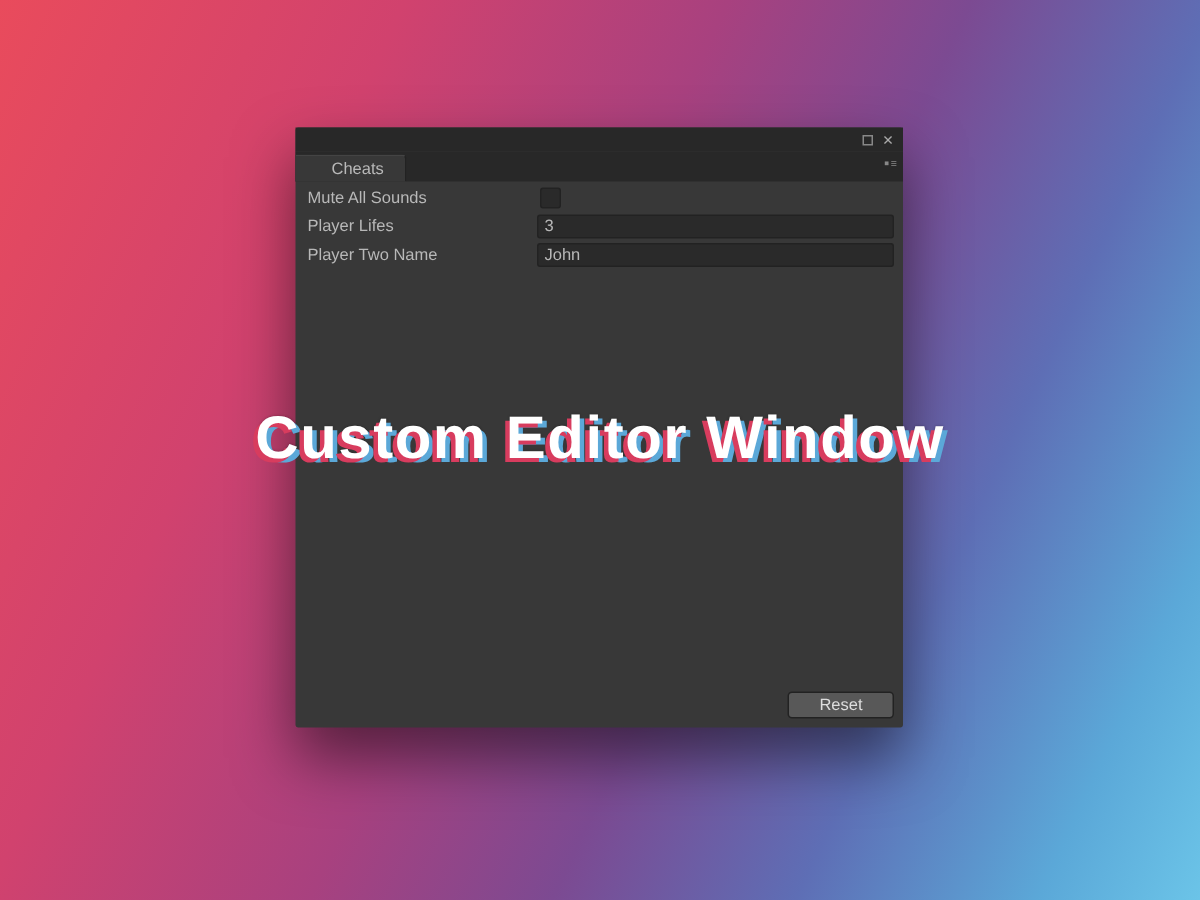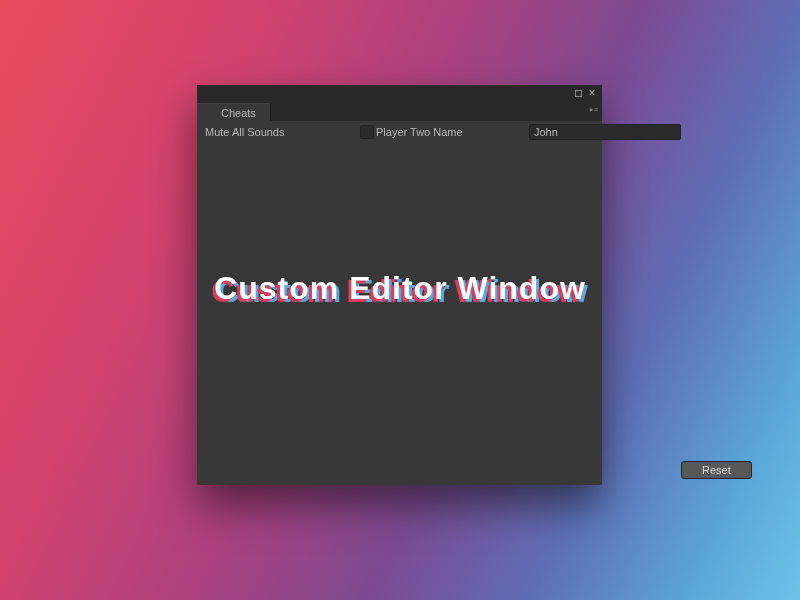--- a/index.html
+++ b/index.html
@@ -92,21 +92,21 @@
       font-size: 10px;
       cursor: pointer;
       display: flex;
       align-items: center;
       gap: 1px;
     }
     .content {
       flex: 1;
       padding: 2px 6px;
       display: flex;
-      flex-direction: row;
+      flex-direction: column;
     }
     .property-row {
       display: flex;
       align-items: center;
       height: 18px;
       margin-bottom: 1px;
     }
     .property-label {
       color: #b8b8b8;
       font-size: 11px;
@@ -146,21 +146,21 @@
       border-radius: 3px;
       padding: 2px 20px;
       font-size: 11px;
       cursor: pointer;
     }
     .overlay-title {
       position: absolute;
       top: 270px;
       width: 800px;
       text-align: center;
-      font-size: 32px;
+      font-size: 40px;
       font-weight: 900;
       color: #ffffff;
       letter-spacing: 1px;
       font-family: 'Arial Black', 'Helvetica', sans-serif;
       text-shadow: 
         -3px 3px 0 #d83c5e,
         3px 3px 0 #5ba8d8,
         0 0 2px rgba(0,0,0,0.3);
       pointer-events: none;
     }
@@ -186,20 +186,24 @@
       </div>
     </div>
 
     <div class="content">
 
       <div class="property-row">
         <div class="property-label">Mute All Sounds</div>
         <div class="checkbox"></div>
       </div>
 
+      <div class="property-row">
+        <div class="property-label">Player Lifes</div>
+        <input class="text-field" value="3" style="">
+      </div>
 
       <div class="property-row">
         <div class="property-label">Player Two Name</div>
         <input class="text-field" value="John" style="">
       </div>
 
       <div class="button-row">
         <button class="reset-button">Reset</button>
       </div>
     </div>

